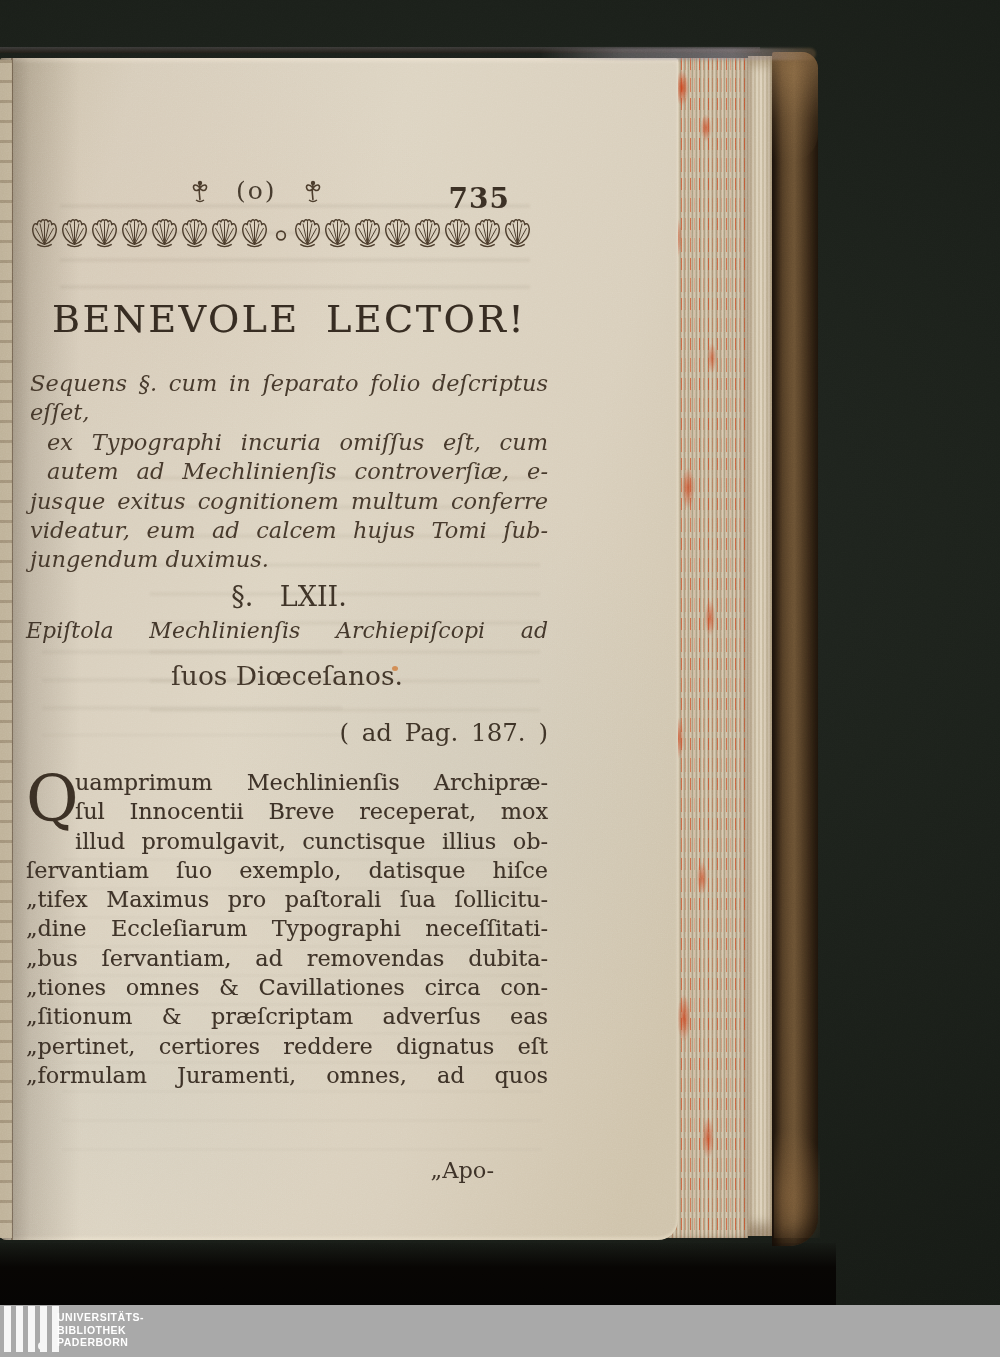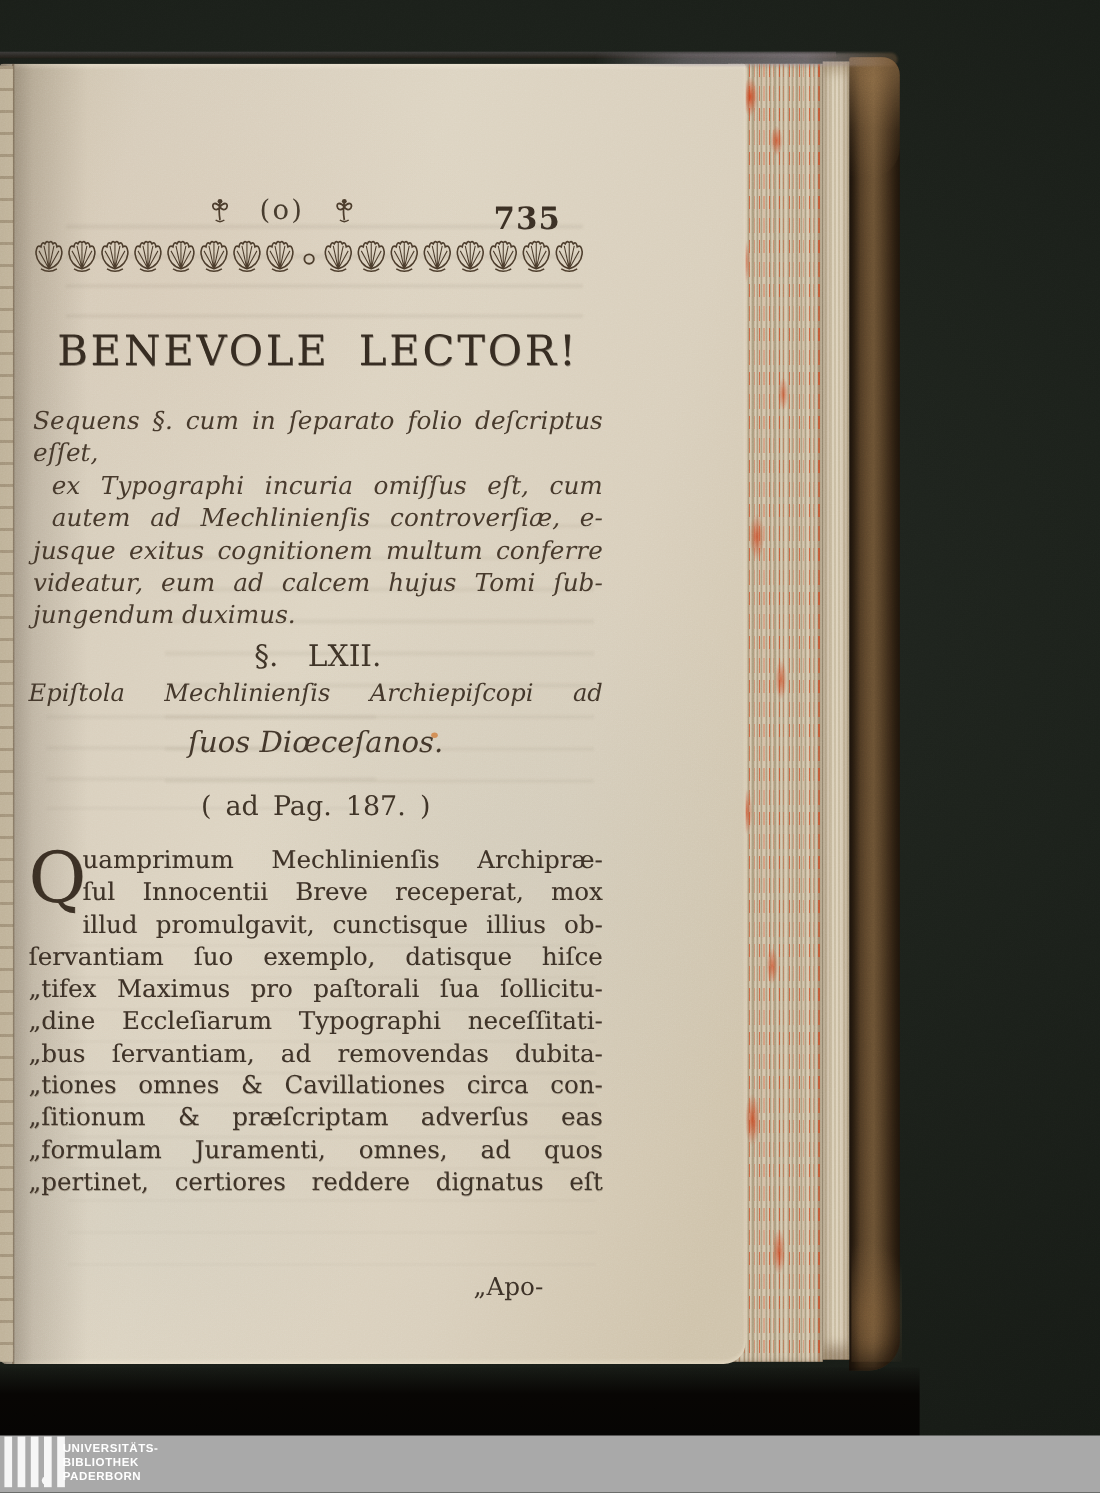--- a/index.html
+++ b/index.html
@@ -94,23 +94,23 @@
   .preface{position:absolute;left:30px;top:311px;width:518px;font-style:italic;
     font-size:22.5px;line-height:29.4px;color:#45382b;}
   .tline{text-align:justify;text-align-last:justify;}
   .preface .tline:nth-child(2),.preface .tline:nth-child(3){padding-left:17px;}
   .tline.no-just{text-align-last:left;}
 
   .sec-num{position:absolute;left:30px;top:523px;width:518px;text-align:center;
     font-size:27px;word-spacing:18px;color:#3e3327;}
   .subtitle1{position:absolute;left:26px;top:560px;width:522px;font-style:italic;
     font-size:22px;text-align:justify;text-align-last:justify;color:#42362a;}
-  .subtitle2{position:absolute;left:26px;top:602px;width:522px;font-style:italic;
+  .subtitle2{position:absolute;left:26px;top:602px;width:522px;
     font-size:26.5px;text-align:center;color:#42362a;}
-  .pageref{position:absolute;left:26px;top:660px;width:522px;text-align:center;
+  .pageref{position:absolute;left:26px;top:660px;width:522px;text-align:right;
     font-size:24.5px;word-spacing:5px;padding-right:4px;color:#3e3327;}
 
   .body-par{position:absolute;left:26px;top:710px;width:522px;font-size:22.3px;
     line-height:29.3px;color:#3c3127;text-shadow:.3px .3px 0 rgba(60,45,30,.35);}
   .dropcap{float:left;width:40px;height:58px;margin:3px 9px 0 0;
     font-size:64px;line-height:56px;color:#3a2f24;}
   .bline{text-align:justify;text-align-last:justify;}
   .catchword{position:absolute;left:26px;top:1099px;width:522px;text-align:right;
     padding-right:54px;box-sizing:border-box;font-size:22.5px;color:#3c3127;}
 
@@ -254,22 +254,22 @@
           <div class="dropcap">Q</div>
           <div class="bline">uamprimum Mechlinienſis Archipræ-</div>
           <div class="bline">ſul Innocentii Breve receperat, mox</div>
           <div class="bline">illud promulgavit, cunctisque illius ob-</div>
           <div class="bline">ſervantiam ſuo exemplo, datisque hiſce</div>
           <div class="bline">„tifex Maximus pro paſtorali ſua ſollicitu-</div>
           <div class="bline">„dine Eccleſiarum Typographi neceſſitati-</div>
           <div class="bline">„bus ſervantiam, ad removendas dubita-</div>
           <div class="bline">„tiones omnes &amp; Cavillationes circa con-</div>
           <div class="bline">„ſitionum &amp; præſcriptam adverſus eas</div>
+          <div class="bline">„pertinet, certiores reddere dignatus eſt</div>
           <div class="bline">„formulam Juramenti, omnes, ad quos</div>
-          <div class="bline">„pertinet, certiores reddere dignatus eſt</div>
         </div>
         <div class="catchword">„Apo-</div>
 
       </div>
     </div>
 
     <div class="left-sliver"></div>
   </div>
 
   <div class="book-shadow"></div>

